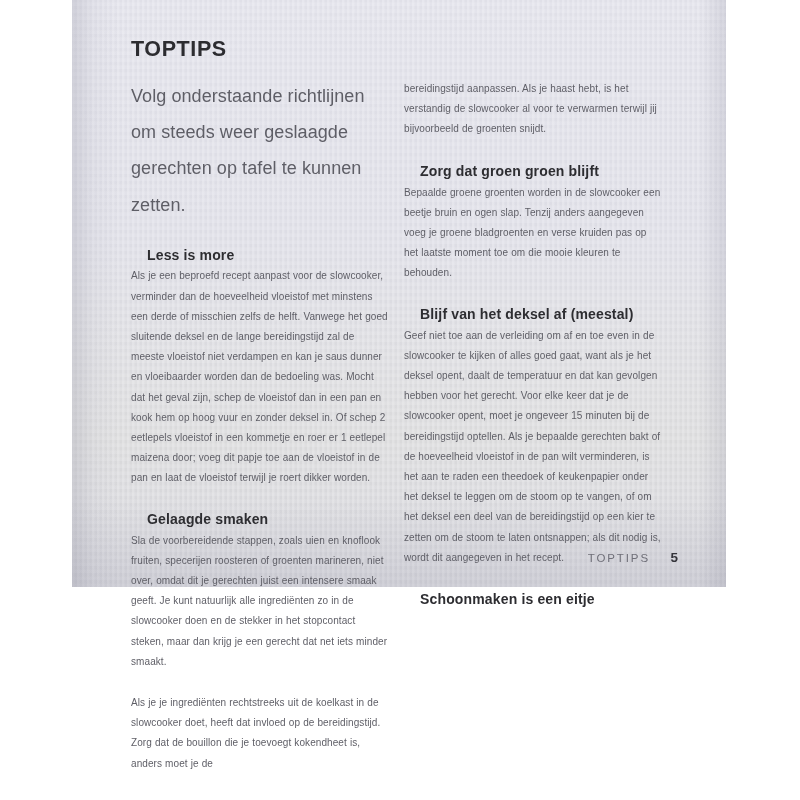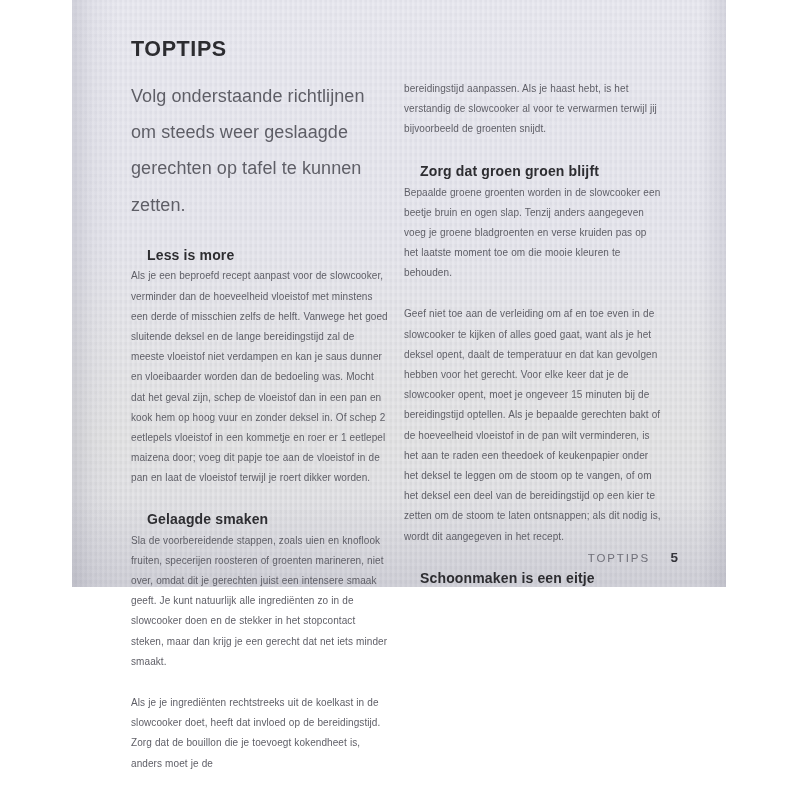--- a/index.html
+++ b/index.html
@@ -183,20 +183,21 @@
         <div class="tip-block cont-top">
           <p class="tip-body">bereidingstijd aanpassen. Als je haast hebt, is het verstandig de slowcooker al voor te verwarmen terwijl jij bijvoorbeeld de groenten snijdt.</p>
         </div>
 
         <div class="tip-block">
           <h2 class="tip-heading">Zorg dat groen groen blijft</h2>
           <p class="tip-body">Bepaalde groene groenten worden in de slowcooker een beetje bruin en ogen slap. Tenzij anders aangegeven voeg je groene bladgroenten en verse kruiden pas op het laatste moment toe om die mooie kleuren te behouden.</p>
         </div>
 
         <div class="tip-block">
+          <h2 class="tip-heading">Blijf van het deksel af (meestal)</h2>
           <p class="tip-body">Geef niet toe aan de verleiding om af en toe even in de slowcooker te kijken of alles goed gaat, want als je het deksel opent, daalt de temperatuur en dat kan gevolgen hebben voor het gerecht. Voor elke keer dat je de slowcooker opent, moet je ongeveer 15 minuten bij de bereidingstijd optellen. Als je bepaalde gerechten bakt of de hoeveelheid vloeistof in de pan wilt verminderen, is het aan te raden een theedoek of keukenpapier onder het deksel te leggen om de stoom op te vangen, of om het deksel een deel van de bereidingstijd op een kier te zetten om de stoom te laten ontsnappen; als dit nodig is, wordt dit aangegeven in het recept.</p>
         </div>
 
         <div class="tip-block last">
           <h2 class="tip-heading">Schoonmaken is een eitje</h2>
 
         </div>
 
       </div>
     </div>

